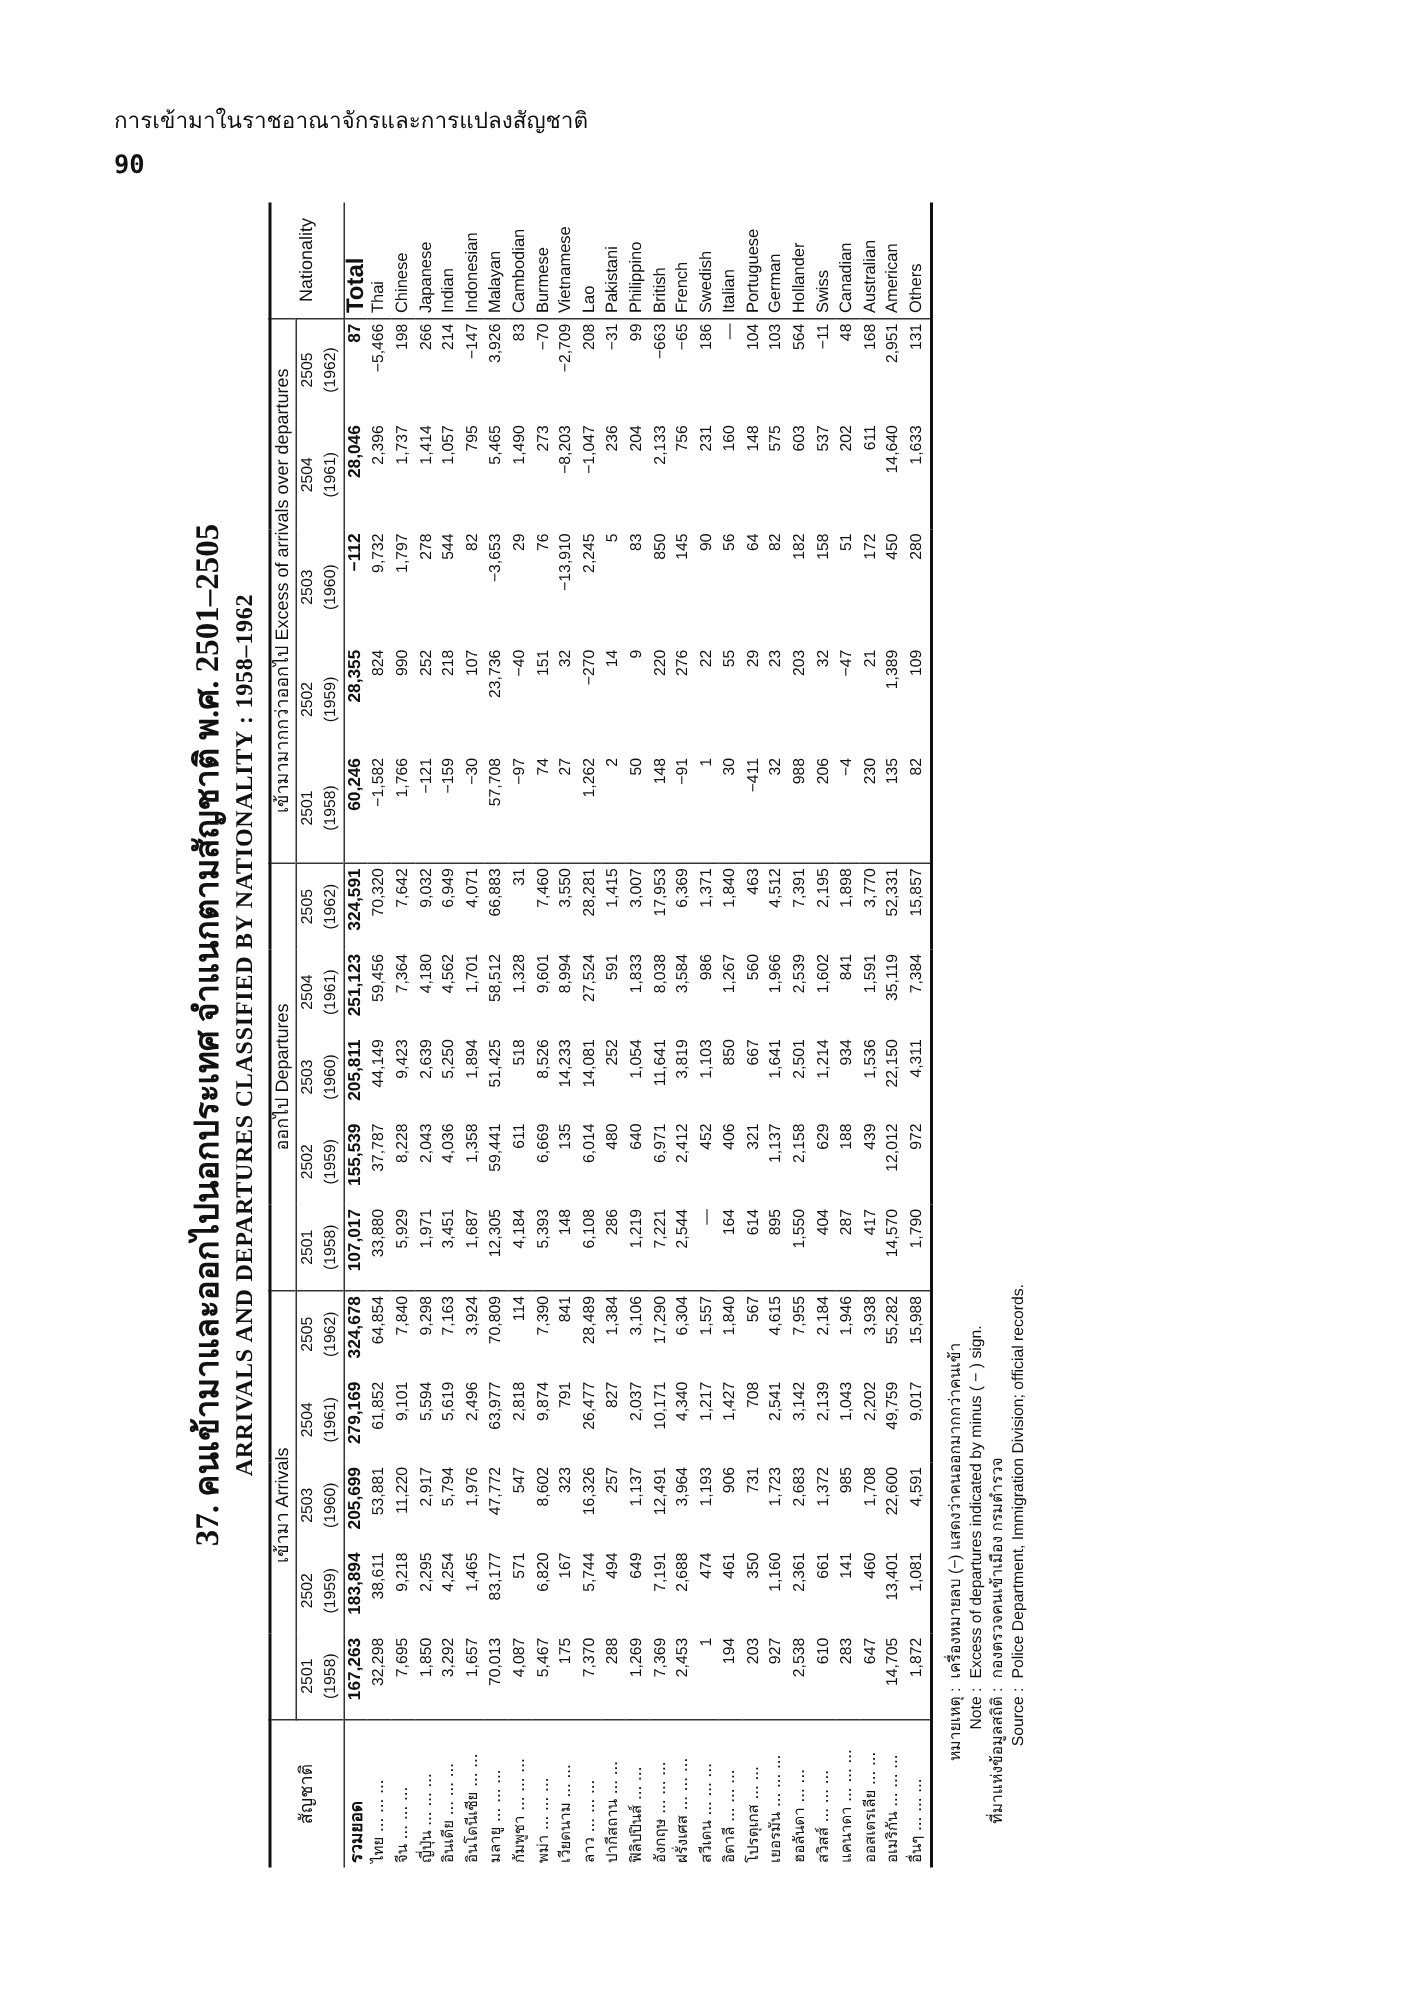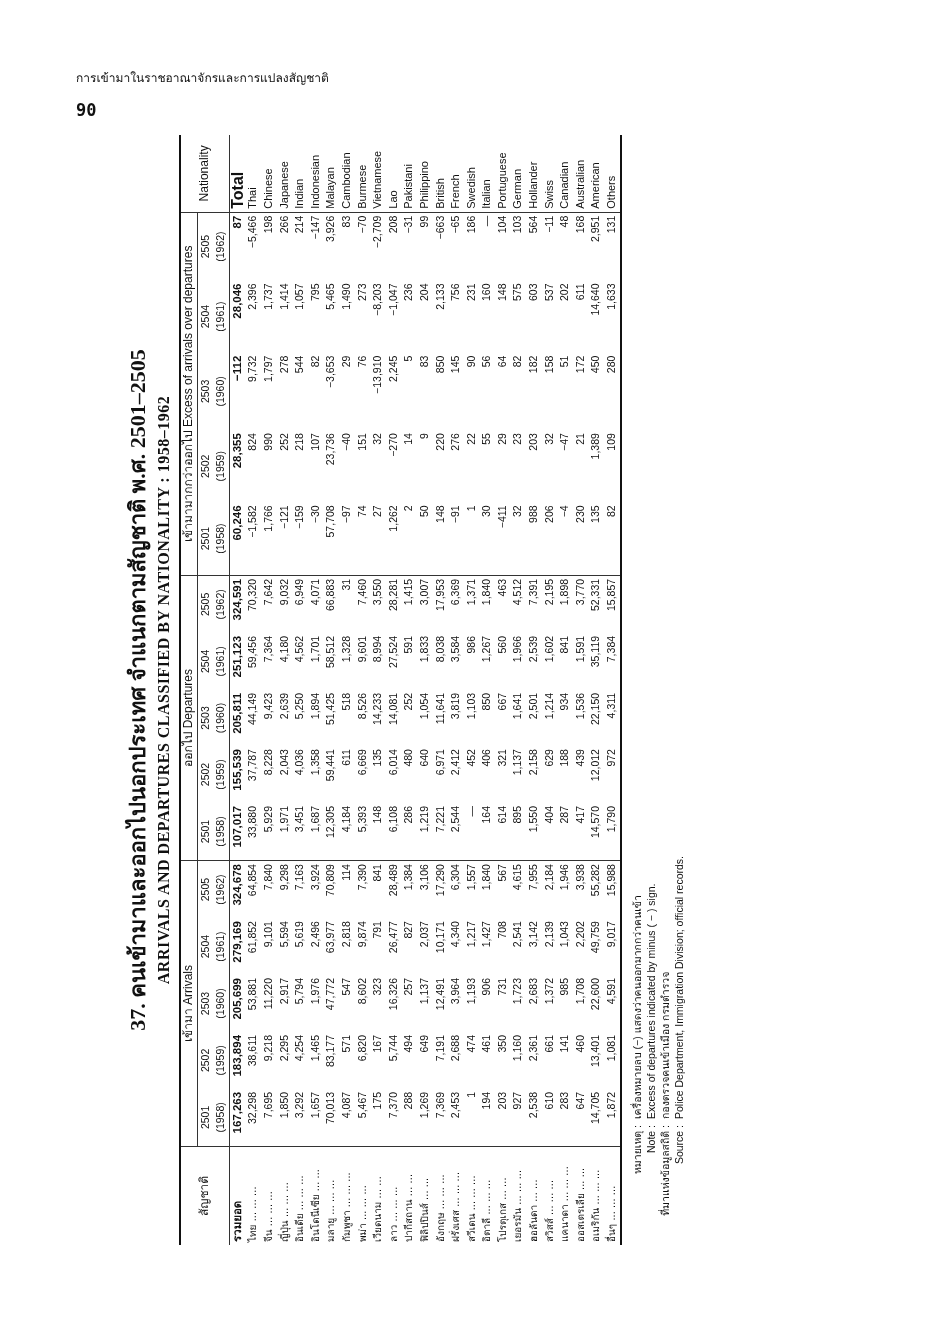--- a/index.html
+++ b/index.html
@@ -1,17 +1,17 @@
 <!DOCTYPE html>
 <html><head>
 <meta charset="utf-8">
 <style>
   html,body{margin:0;padding:0;background:#fff;}
   body{width:941px;height:1337px;position:relative;overflow:hidden;font-family:"Liberation Sans",sans-serif;color:#111;}
-  .running-head{position:absolute;left:76px;top:68px;font-size:12px;font-family:"DejaVu Sans",sans-serif;}
+  .running-head{position:absolute;left:76px;top:68px;font-size:15px;font-family:"DejaVu Sans",sans-serif;}
   .page-no{position:absolute;left:76px;top:100px;font-size:17px;font-weight:bold;font-family:"DejaVu Sans Mono",monospace;}
   .rot{position:absolute;left:120px;top:1245px;width:1110px;transform-origin:0 0;transform:rotate(-90deg);}
   .ttl{text-align:center;font-family:"Liberation Serif",serif;font-weight:bold;}
   .ttl .th{font-size:22px;}
   .ttl .en{font-size:16px;letter-spacing:.5px;}
   table{border-collapse:collapse;width:100%;font-size:10.5px;margin-top:6px;border-top:2px solid #111;border-bottom:2px solid #111;}
   td,th{padding:0 3px;text-align:right;white-space:nowrap;line-height:15.6px;}
   th{font-weight:normal;text-align:center;border-bottom:1px solid #333;font-size:10.5px;}
   .grp th{font-size:12px;}
   .vl{border-left:1px solid #333;}

